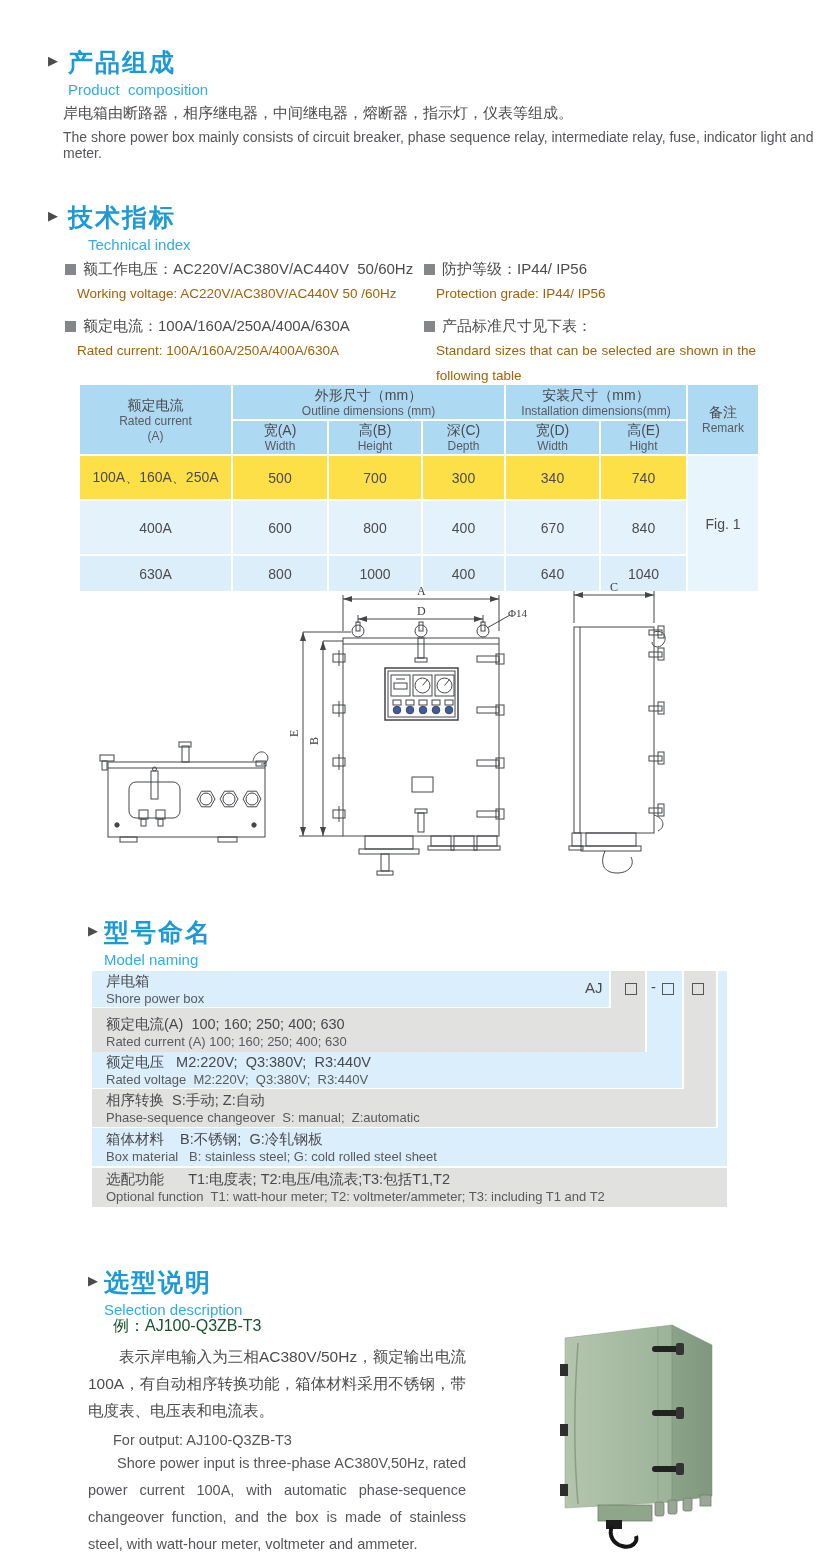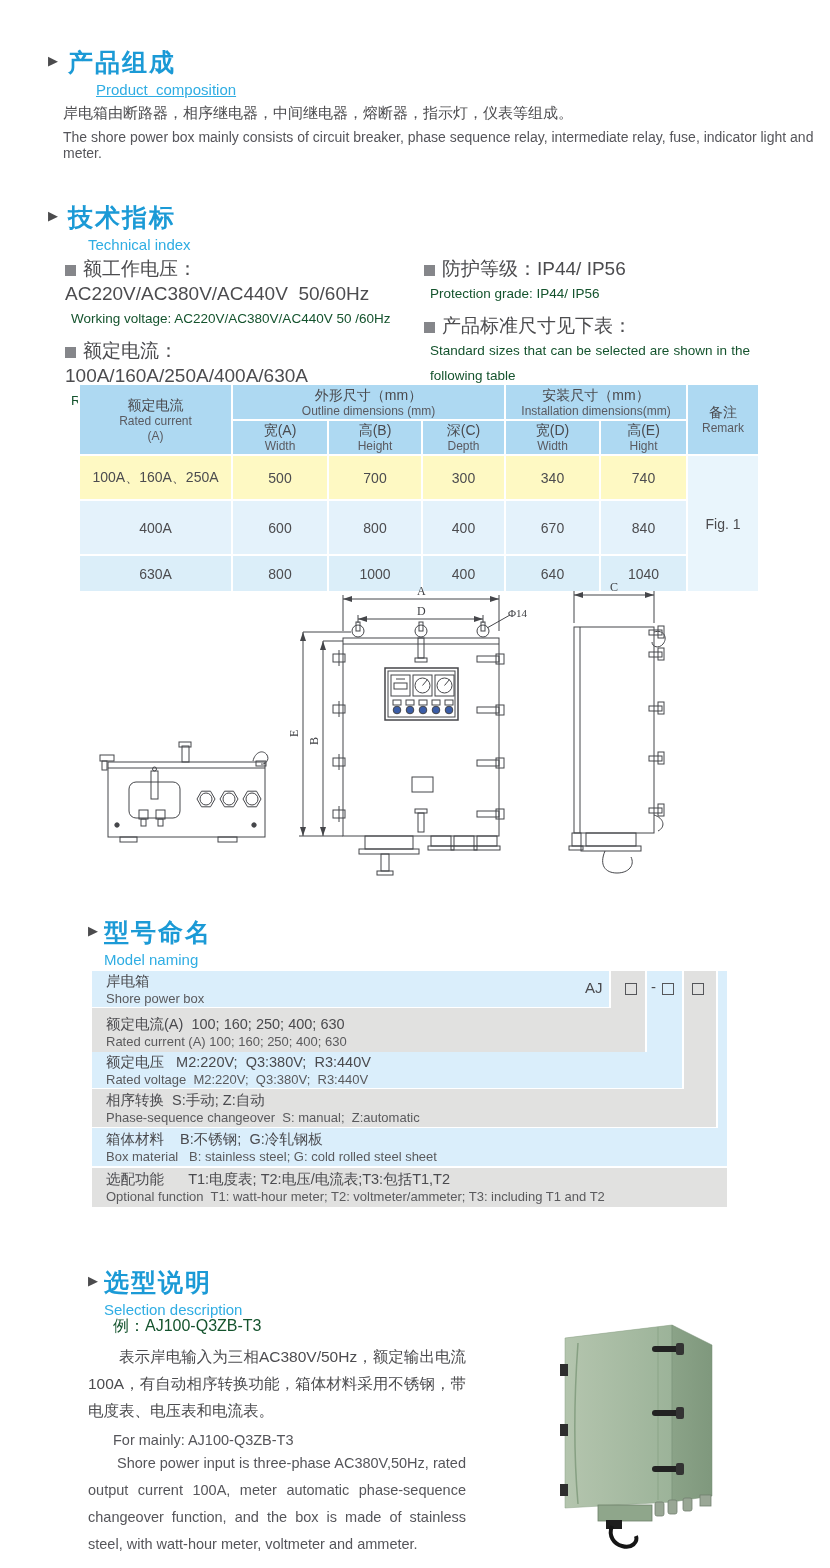--- a/index.html
+++ b/index.html
@@ -12,33 +12,33 @@
   .sec .trow{display:flex;align-items:flex-start;}
   .sec .arrow{font-size:13px;color:#4b4b4d;margin-top:7px;width:20px;}
   .sec h2{margin:0;font-size:25px;font-weight:bold;letter-spacing:2px;color:#1b9ad6;}
   .sec .sub{font-size:15px;color:#2fade3;margin-top:2px;}
   
   .p-zh{font-size:15px;color:#4c4c4f;}
   .p-en{font-size:14px;color:#55555a;}
   
   .spec-col{position:absolute;}
   .spec{margin-bottom:7px;}
-  .spec .zh{font-size:19px;color:#4c4c4f;line-height:25px;}
-  .spec .en{font-size:13.5px;color:#14532d;line-height:25px;margin-left:6px;}
+  .spec .zh{font-size:15px;color:#4c4c4f;line-height:25px;}
+  .spec .en{font-size:13.5px;color:#a16207;line-height:25px;margin-left:12px;}
   .spec .en.just{text-align:justify;width:320px;}
   .sq{display:inline-block;width:11px;height:11px;background:#85868a;margin-right:7px;vertical-align:-1px;}
   
   table.dim{border-collapse:collapse;table-layout:fixed;width:680px;}
   table.dim th,table.dim td{border:2px solid #ffffff;text-align:center;vertical-align:middle;
     font-weight:normal;padding:0;}
   table.dim th{background:#aed9f2;}
   .hz{font-size:14px;color:#4a4a4e;line-height:18px;}
   .he{font-size:12px;color:#5a5a60;line-height:15px;}
   td.c1,td.c2{font-size:14px;color:#4c4c4f;}
-  tr.br1 td{background:#fef9c3;}
+  tr.br1 td{background:#fde047;}
   tr.br2 td{background:#e4f2fb;}
   tr.br3 td{background:#dbeef9;}
   td.remark{background:#e9f5fc !important;font-size:14px;color:#4c4c4f;}
   
   svg.draw text{font-family:"Liberation Serif","DejaVu Serif",serif;fill:#3f4044;}
   
   .naming{position:absolute;left:92px;top:971px;width:636px;height:236px;}
   .nm{position:absolute;}
   .nm.blue{background:#daeefb;}
   .nm.gray{background:#e1e1e0;}
@@ -57,21 +57,21 @@
 </head>
 <body>
 
 <div class="page">
 
   <div class="sec" style="left:48px;top:46px;">
     <div class="trow">
       <span class="arrow">▶</span>
       <h2>产品组成</h2>
     </div>
-    <div class="sub pre" style="margin-left:48px;text-decoration:underline;">Product  composition</div>
+    <div class="sub pre" style="margin-left:20px;">Product  composition</div>
   </div>
   <div class="abs p-zh" style="left:63px;top:104px;width:750px;">岸电箱由断路器，相序继电器，中间继电器，熔断器，指示灯，仪表等组成。</div>
   <div class="abs p-en" style="left:63px;top:129px;width:760px;">The shore power box mainly consists of circuit breaker, phase sequence relay, intermediate relay, fuse, indicator light and meter.</div>
 
   <div class="sec" style="left:48px;top:201px;">
     <div class="trow">
       <span class="arrow">▶</span>
       <h2>技术指标</h2>
     </div>
     <div class="sub" style="margin-left:40px;">Technical index</div>
@@ -423,22 +423,22 @@
     <div class="trow">
       <span class="arrow" style="width:16px;">▶</span>
       <h2>选型说明</h2>
     </div>
     <div class="sub" style="margin-left:16px;">Selection description</div>
   </div>
 
   <div class="sel-text">
     <p class="ex-zh">例：AJ100-Q3ZB-T3</p>
     <p class="body-zh">表示岸电输入为三相AC380V/50Hz，额定输出电流100A，有自动相序转换功能，箱体材料采用不锈钢，带电度表、电压表和电流表。</p>
-    <p class="ex-en">For mainly: AJ100-Q3ZB-T3</p>
-    <p class="body-en">Shore power input is three-phase AC380V,50Hz, rated output current 100A, meter automatic phase-sequence changeover function, and the box is made of stainless steel, with watt-hour meter, voltmeter and ammeter.</p>
+    <p class="ex-en">For output: AJ100-Q3ZB-T3</p>
+    <p class="body-en">Shore power input is three-phase AC380V,50Hz, rated power current 100A, with automatic phase-sequence changeover function, and the box is made of stainless steel, with watt-hour meter, voltmeter and ammeter.</p>
   </div>
 
   <svg class="abs" style="left:538px;top:1298px;" width="220" height="260" viewBox="0 0 220 260">
     <defs>
       <linearGradient id="gFront" x1="0" y1="0" x2="1" y2="0">
         <stop offset="0" stop-color="#b4c5ae"></stop>
           <stop offset="1" stop-color="#9cb399"></stop>
       </linearGradient>
       <linearGradient id="gSide" x1="0" y1="0" x2="1" y2="0">
         <stop offset="0" stop-color="#8ba388"></stop>

